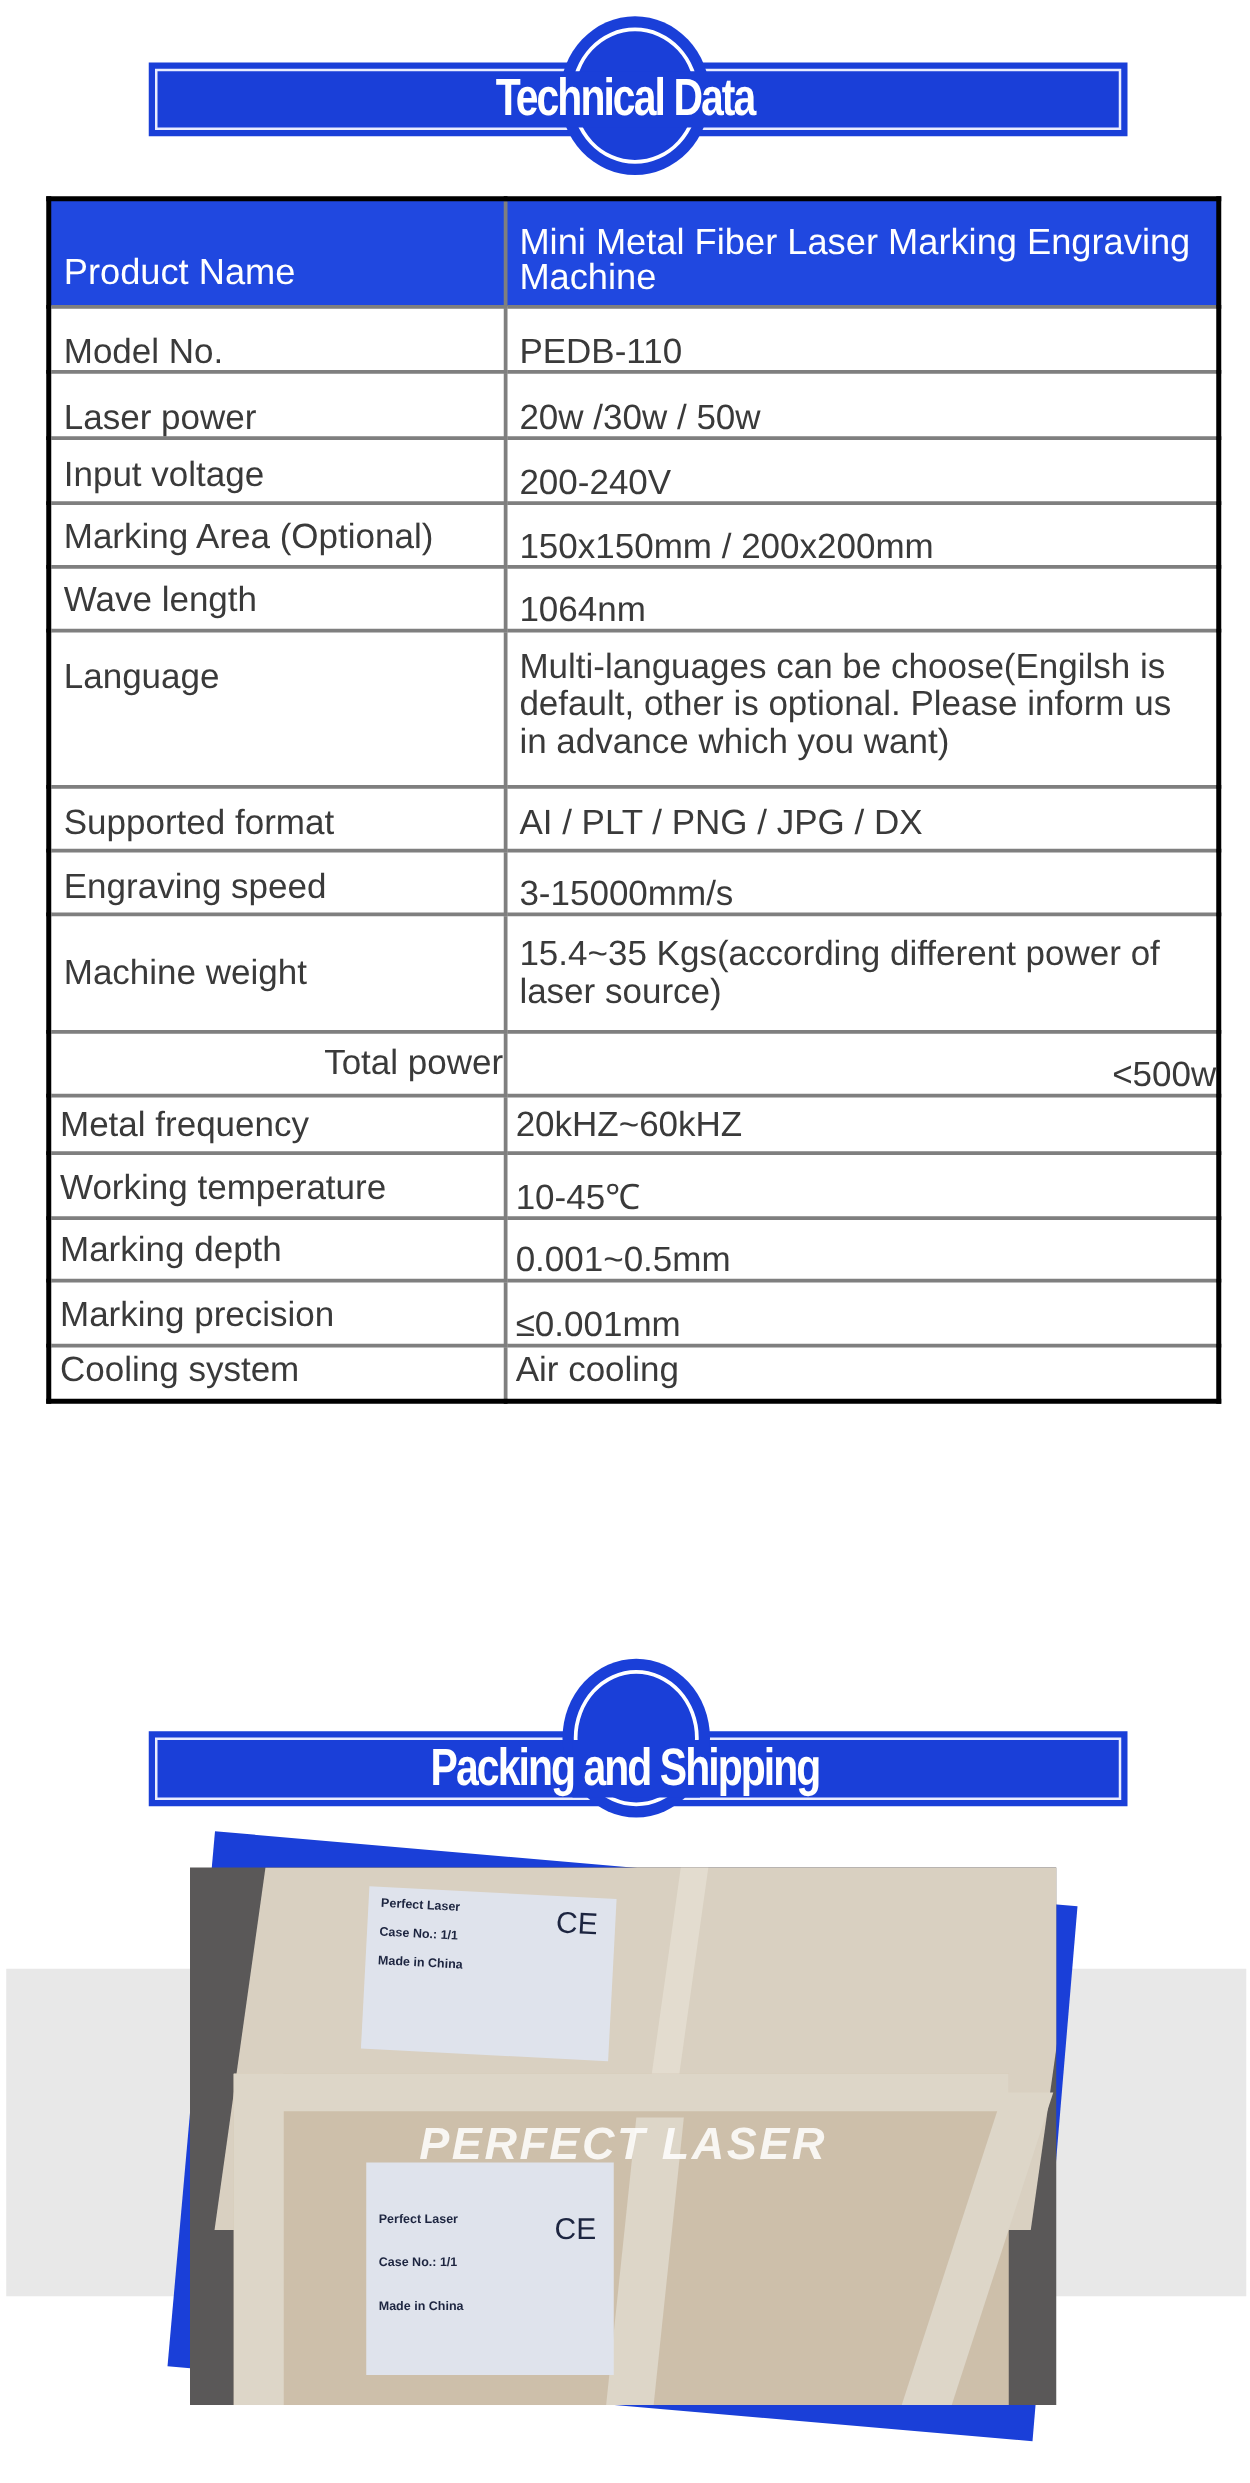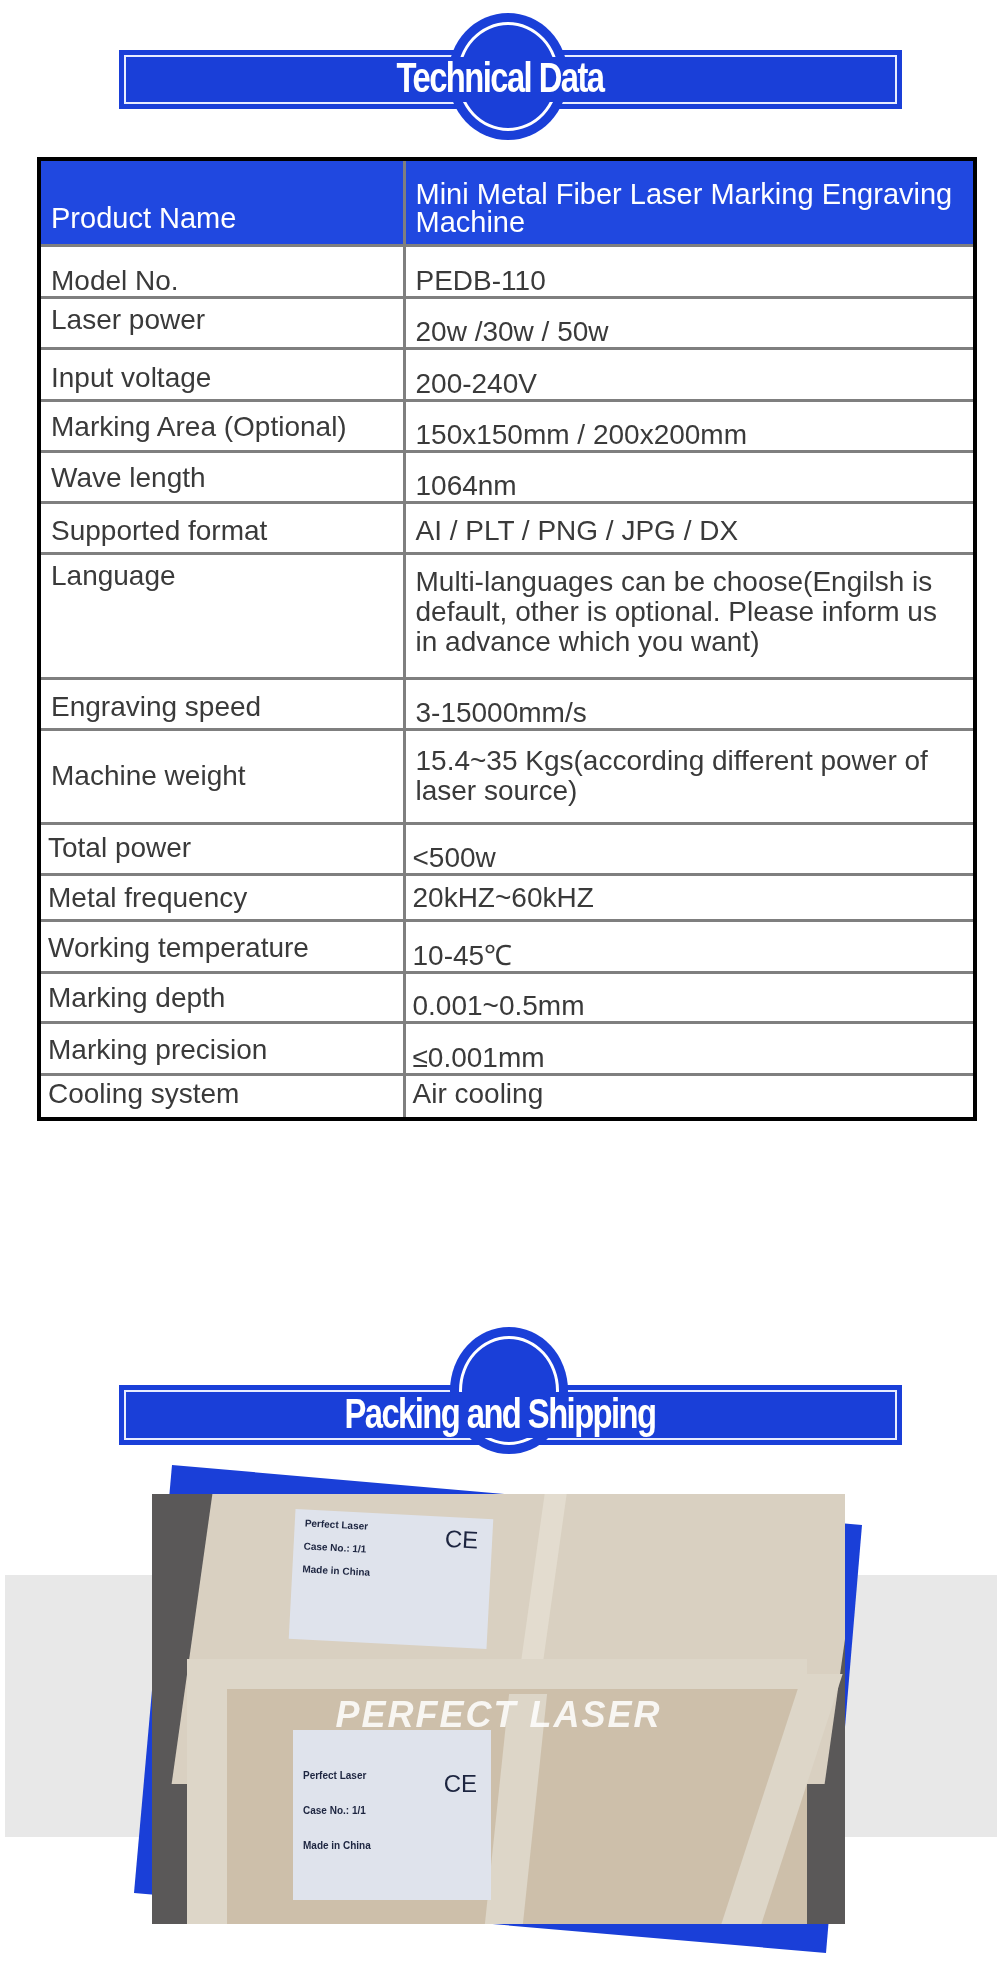--- a/index.html
+++ b/index.html
@@ -9,21 +9,21 @@
   .banner::after { content:""; position:absolute; left:5px; top:5px; right:5px; bottom:5px; border:2px solid #e8ecff; }
   .oval { position:absolute; width:120px; height:127px; border-radius:50%; background:#1a3fd8; box-sizing:border-box; }
   .oval::after { content:""; position:absolute; left:9px; top:9px; right:9px; bottom:9px; border-radius:50%; border:3px solid #ffffff; }
   .oval-mask { position:absolute; left:0; right:0; background:#1a3fd8; }
   .banner-title { position:absolute; left:0; width:1000px; text-align:center; color:#ffffff; font-family:"Liberation Sans", sans-serif; font-weight:bold; font-size:42px; letter-spacing:-2px; transform:scaleX(0.78); transform-origin:center; white-space:nowrap; z-index:5; }
 
   table.spec { position:absolute; left:37px; top:157px; width:940px; border-collapse:collapse; border:4px solid #000; table-layout:fixed; }
   table.spec td { border:3px solid #7f7f7f; padding:0 0 0 10px; font-size:28px; color:#3a3a3a; vertical-align:bottom; line-height:30px; box-sizing:border-box; }
   table.spec td.k { width:365px; }
   table.spec tr.head td { background:#2048e0; color:#ffffff; font-size:29px; line-height:28px; padding-bottom:12px; border-color:#7f7f7f; }
-  table.spec td.top { vertical-align:top; padding-top:6px; }
+  table.spec td.top { vertical-align:top; padding-top:20px; }
 
   .grey-band { position:absolute; left:5px; top:1575px; width:992px; height:262px; background:#e8e8e8; }
   .blue-poly { position:absolute; left:0; top:0; width:1000px; height:1986px; }
   .photo { position:absolute; left:152px; top:1494px; width:693px; height:430px; overflow:hidden; background:#5a5858; }
   .crate-top { position:absolute; left:40px; top:0; width:653px; height:290px; background:#d9d0c1; transform:skewX(-8deg); }
   .crate-front { position:absolute; left:35px; top:165px; width:620px; height:265px; background:#cdbfaa; }
   .crate-frame-v { position:absolute; background:#ddd6c8; }
   .label-card { position:absolute; background:#dfe3ec; color:#1d2540; font-size:10px; font-weight:bold; padding:8px 10px; box-sizing:border-box; }
   .label-card .ce { position:absolute; right:14px; top:8px; font-size:24px; font-weight:normal; }
   .label-card p { margin:0 0 12px 0; }
@@ -58,37 +58,37 @@
     <td>200-240V</td>
   </tr>
   <tr style="height:51px;">
     <td class="k" style="padding-bottom:8px;">Marking Area (Optional)</td>
     <td>150x150mm / 200x200mm</td>
   </tr>
   <tr style="height:51px;">
     <td class="k" style="padding-bottom:8px;">Wave length</td>
     <td>1064nm</td>
   </tr>
+  <tr style="height:125px;">
+    <td class="k top">Language</td>
+    <td class="top" style="padding-top:12px; padding-right:10px;">Multi-languages can be choose(Engilsh is default, other is optional. Please inform us in advance which you want)</td>
+  </tr>
   <tr style="height:51px;">
     <td class="k" style="padding-bottom:6px;">Supported format</td>
     <td style="padding-bottom:6px;">AI / PLT / PNG / JPG / DX</td>
-  </tr>
-  <tr style="height:125px;">
-    <td class="k top">Language</td>
-    <td class="top" style="padding-top:12px; padding-right:10px;">Multi-languages can be choose(Engilsh is default, other is optional. Please inform us in advance which you want)</td>
   </tr>
   <tr style="height:51px;">
     <td class="k" style="padding-bottom:6px;">Engraving speed</td>
     <td>3-15000mm/s</td>
   </tr>
   <tr style="height:94px;">
     <td class="k" style="vertical-align:middle;">Machine weight</td>
     <td style="vertical-align:middle; padding-right:8px;">15.4~35 Kgs(according different power of laser source)</td>
   </tr>
-  <tr style="height:51px;">
+  <tr style="height:51px;text-align:right;">
     <td class="k" style="padding-bottom:10px; padding-left:7px;">Total power</td>
     <td style="padding-left:7px;">&lt;500w</td>
   </tr>
   <tr style="height:46px;">
     <td class="k" style="padding-bottom:6px; padding-left:7px;">Metal frequency</td>
     <td style="padding-bottom:6px; padding-left:7px;">20kHZ~60kHZ</td>
   </tr>
   <tr style="height:52px;">
     <td class="k" style="padding-bottom:8px; padding-left:7px;">Working temperature</td>
     <td style="padding-left:7px;">10-45℃</td>

